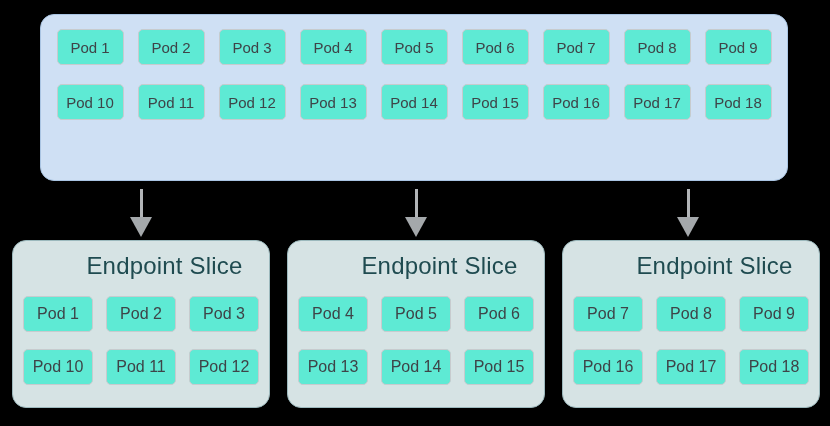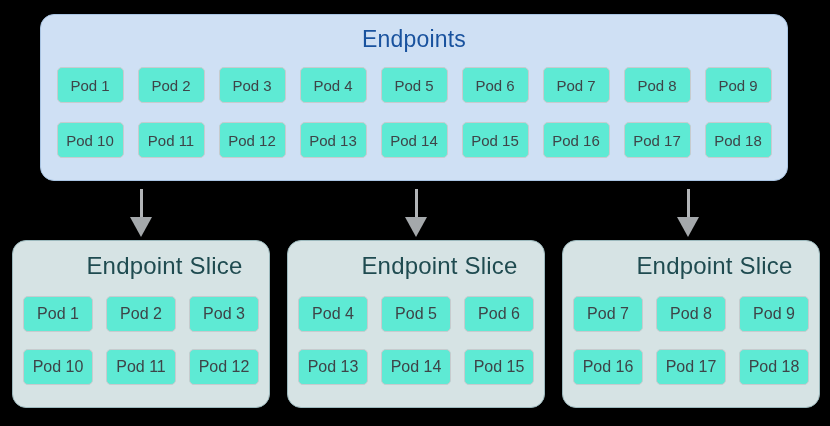--- a/index.html
+++ b/index.html
@@ -125,21 +125,20 @@
     height: 36px;
     font-size: 16px;
   }
 </style>
 </head>
 <body>
 
 <div class="canvas">
 
   <section class="endpoints-box">
-    <h1 class="endpoints-title">Endpoints</h1>
     <div class="pod-row">
       <div class="pod">Pod 1</div>
       <div class="pod">Pod 2</div>
       <div class="pod">Pod 3</div>
       <div class="pod">Pod 4</div>
       <div class="pod">Pod 5</div>
       <div class="pod">Pod 6</div>
       <div class="pod">Pod 7</div>
       <div class="pod">Pod 8</div>
       <div class="pod">Pod 9</div>

